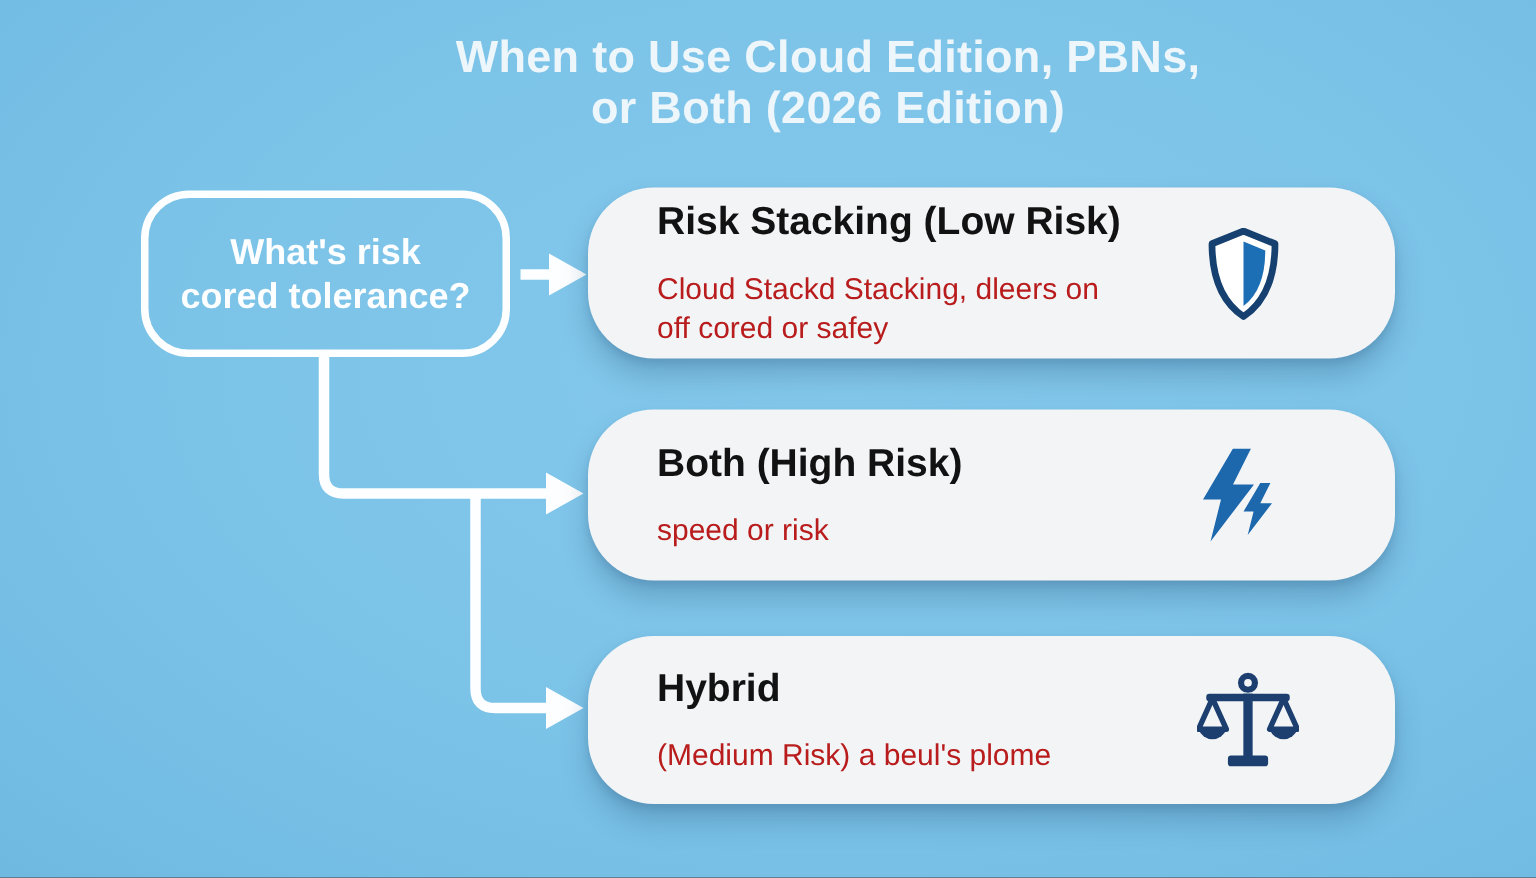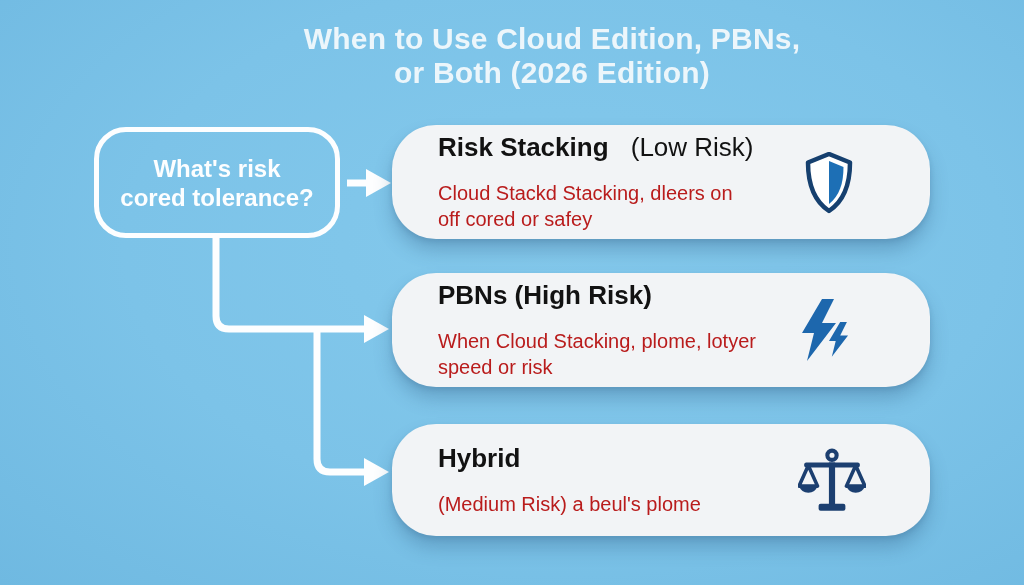--- a/index.html
+++ b/index.html
@@ -34,21 +34,21 @@
   .card{
     position:absolute;left:392px;width:538px;height:114px;
     background:#f2f4f6;border-radius:44px;
     box-shadow:0 12px 18px rgba(45,88,128,.30), 0 3px 5px rgba(45,88,128,.18);
   }
   .card .text{
     position:absolute;left:46px;top:0;bottom:0;right:140px;
     display:flex;flex-direction:column;justify-content:center;
   }
   .card .card-title{font-size:26px;font-weight:700;color:#121212;line-height:30px;}
-  .card .card-title .light{font-weight:400;padding-left:15px;}
+  .card .card-title .light{font-weight:700;}
   .card .card-body{font-size:20px;font-weight:400;color:#b91c1c;line-height:26px;margin-top:18px;}
   .card .icon{position:absolute;}
   #card-0{top:125px;}
   #card-1{top:273px;}
   #card-2{top:424px;height:112px;}
   #card-0 .icon{right:76px;top:27px;}
   #card-1 .icon{right:72px;top:26px;}
   #card-2 .icon{right:64px;top:24px;}
 </style>
 </head>
@@ -89,23 +89,22 @@
       </div>
     </div>
     <svg class="icon" width="50" height="62" viewBox="0 0 48 62">
       <path d="M24 2 L45 10.5 C45 32 39 49 24 59 C9 49 3 32 3 10.5 Z" fill="#ffffff" stroke="#16406f" stroke-width="4.5" stroke-linejoin="round"></path>
       <path d="M24 9 L38.5 15 C38.5 31 34.5 44 24 52 Z" fill="#1d6fb5"></path>
     </svg>
   </div>
 
   <div class="card" id="card-1">
     <div class="text">
-      <div class="card-title"><span>PBNs (High Risk)</span><span class="light"></span></div>
+      <div class="card-title"><span>Both (High Risk)</span><span class="light"></span></div>
       <div class="card-body">
-        <div>When Cloud Stacking, plome, lotyer</div>
         <div>speed or risk</div>
       </div>
     </div>
     <svg class="icon" width="56" height="68" viewBox="0 0 56 68">
       <g fill="#1d67ad">
         <path d="M20 0 L0 34 H12 L5 62 L34 24 H20 L32 0 Z"></path>
         <path d="M20 0 L0 34 H12 L5 62 L34 24 H20 L32 0 Z" transform="translate(27,23) scale(0.56)"></path>
       </g>
     </svg>
   </div>

